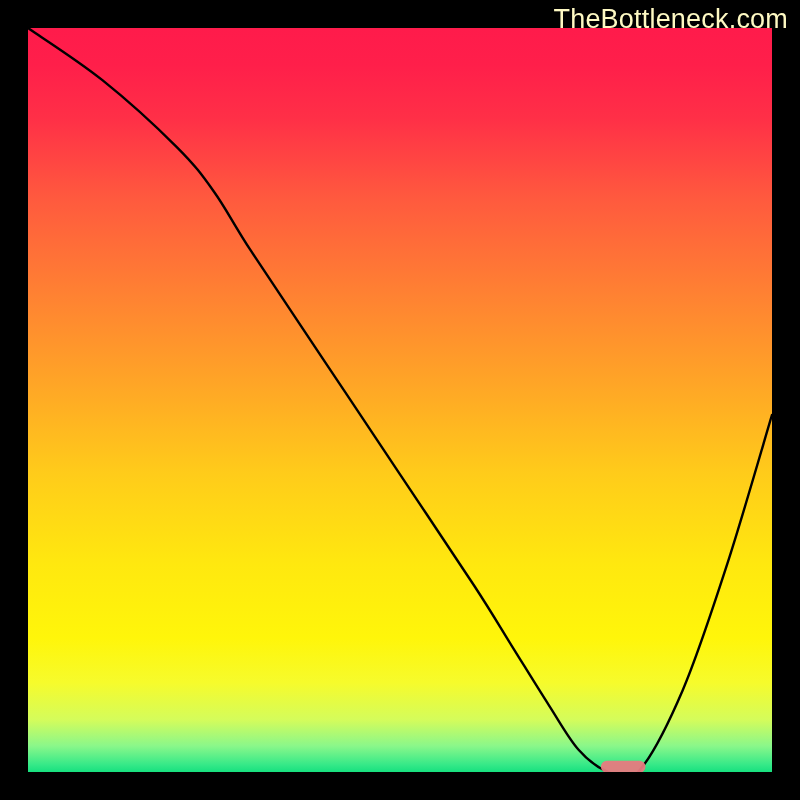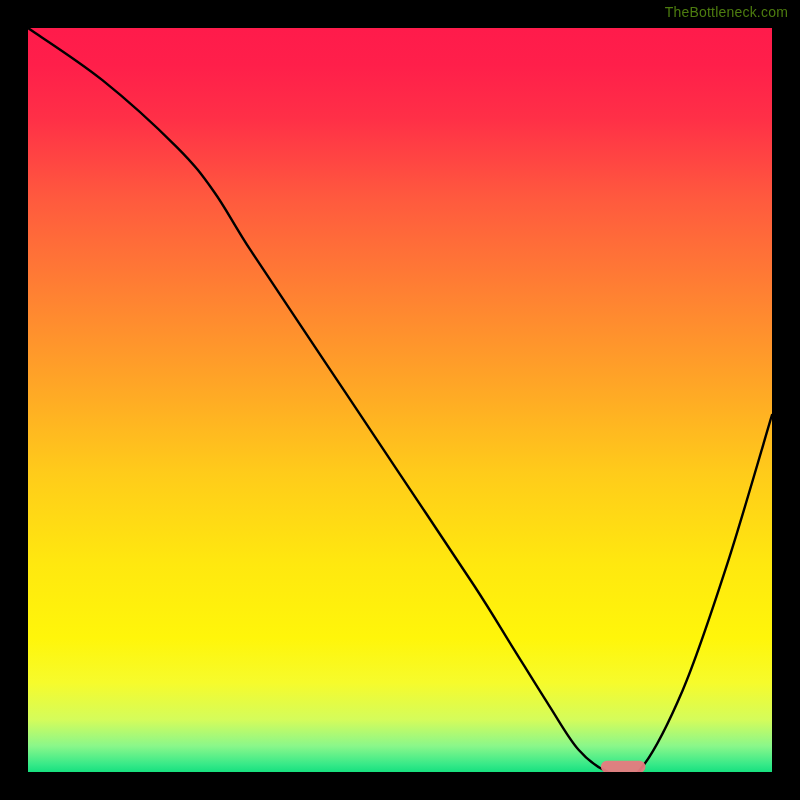--- a/index.html
+++ b/index.html
@@ -14,22 +14,22 @@
   .frame {
     position: relative;
     width: 800px;
     height: 800px;
     background: #000;
   }
   .watermark {
     position: absolute;
     top: 4px;
     right: 12px;
-    color: #4d7c0f;
-    font-size: 14px;
+    color: #fef9c3;
+    font-size: 27px;
     font-weight: 500;
     letter-spacing: 0.2px;
     user-select: none;
   }
   .plot-wrap {
     position: absolute;
     left: 28px;
     top: 28px;
     width: 744px;
     height: 744px;

